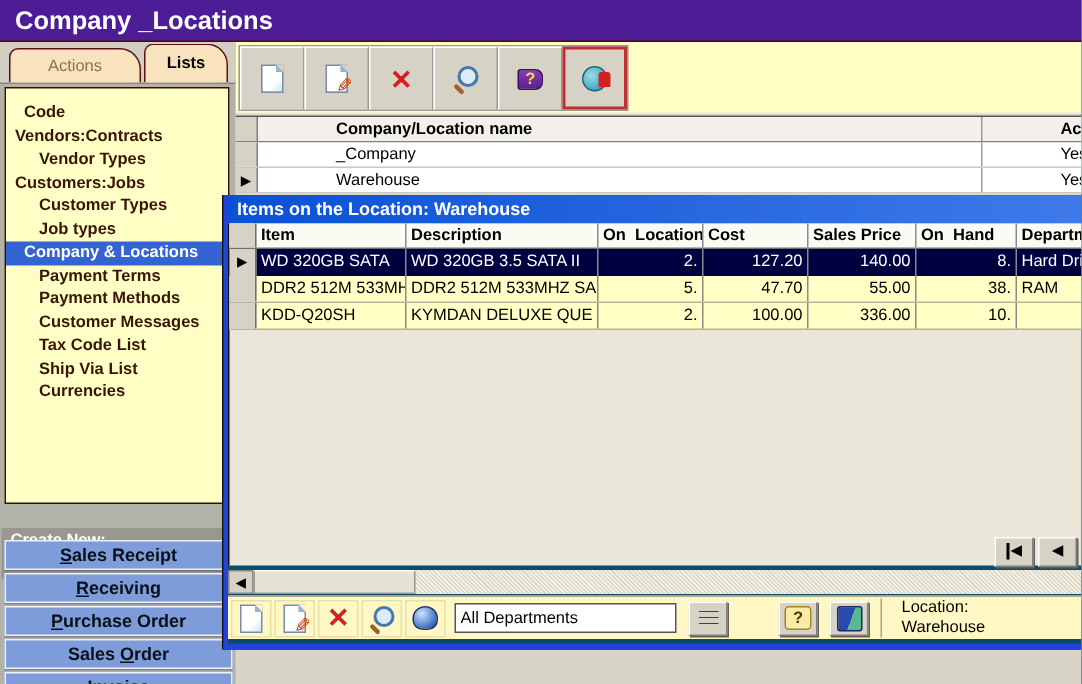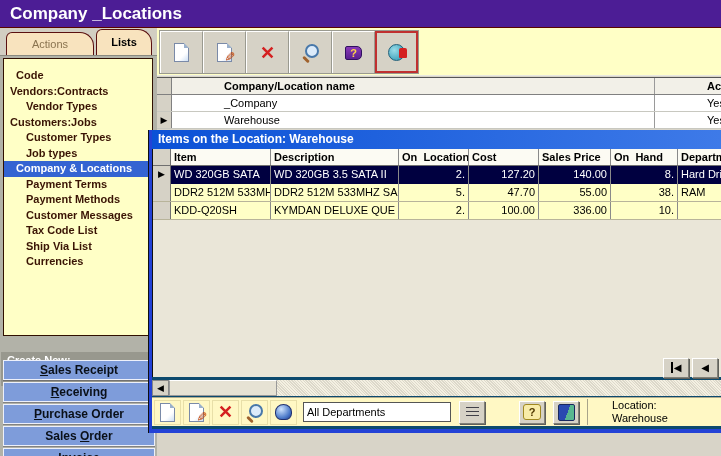--- a/index.html
+++ b/index.html
@@ -78,21 +78,21 @@
   .navbtn .bar { border-left:2px solid #000; padding-left:1px; }
   .hscroll { position:absolute; left:0; top:250px; width:569px; height:16px; display:flex; }
   .harrow { width:17px; height:16px; background:#D6D2C6; border:1px solid #888; text-align:center; font-size:9px; line-height:14px; cursor:default; }
   .hthumb { width:108px; height:16px; background:#E6E2D4; border:1px solid #999; border-top-color:#fff; cursor:default; }
   .htrack { flex:1; background:repeating-linear-gradient(45deg,#F4F0E2 0 1px,#DCD8CA 1px 2px); }
   .dfooter { position:absolute; left:0; top:267px; width:569px; height:29px; background:#FFF8C4; border-top:1px solid #b0ac90; display:flex; align-items:center; }
   .fbtn { width:27px; height:25px; margin-left:2px; display:flex; align-items:center; justify-content:center; border:1px solid #E8DFA8; cursor:default; }
   .finput { width:148px; height:20px; margin-left:6px; border:1px solid #555; background:#fff; font-family:"Liberation Sans",sans-serif; font-size:11px; padding:0 3px; }
   .fsmallbtn { width:26px; height:23px; margin-left:8px; background:#D6D2C6; border:1px solid #808078; border-top-color:#fff; border-left-color:#fff; box-shadow:1px 1px 0 #60605a; display:flex; align-items:center; justify-content:center; cursor:default; }
   .fgap { width:26px; }
-  .floc { margin-left:8px; padding-left:24px; border-left:1px solid #a8a48a; line-height:13px; }
+  .floc { margin-left:8px; padding-left:13px; border-left:1px solid #a8a48a; line-height:13px; }
 
   u { text-decoration:underline; }
 </style>
 </head>
 <body>
 
 <div class="titlebar">Company _Locations</div>
 
 <div class="sidebar">
   <div class="tabrow">

